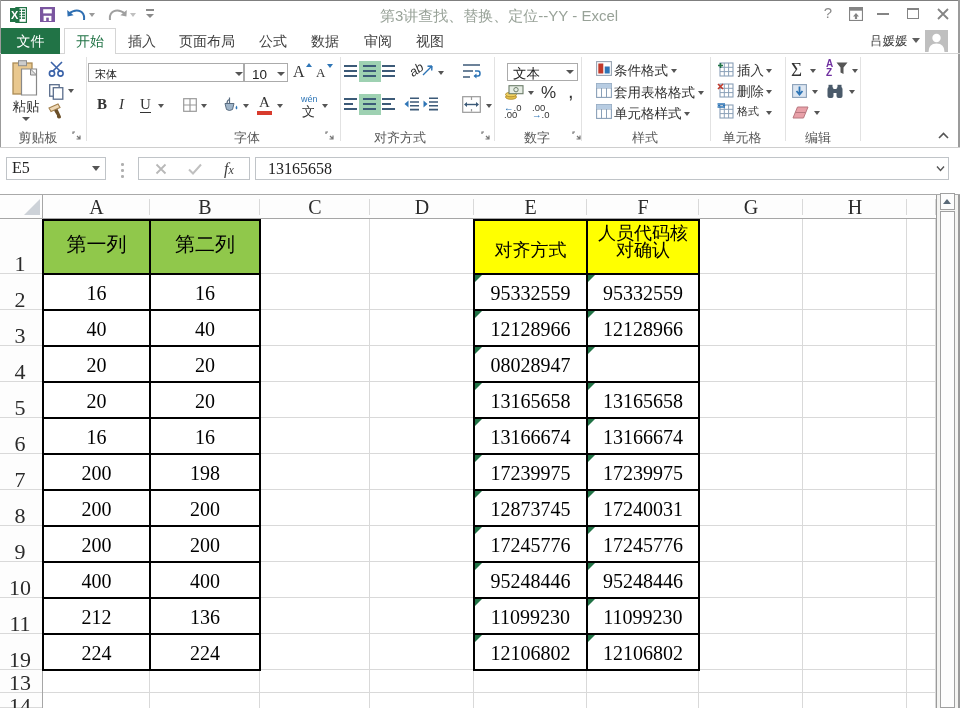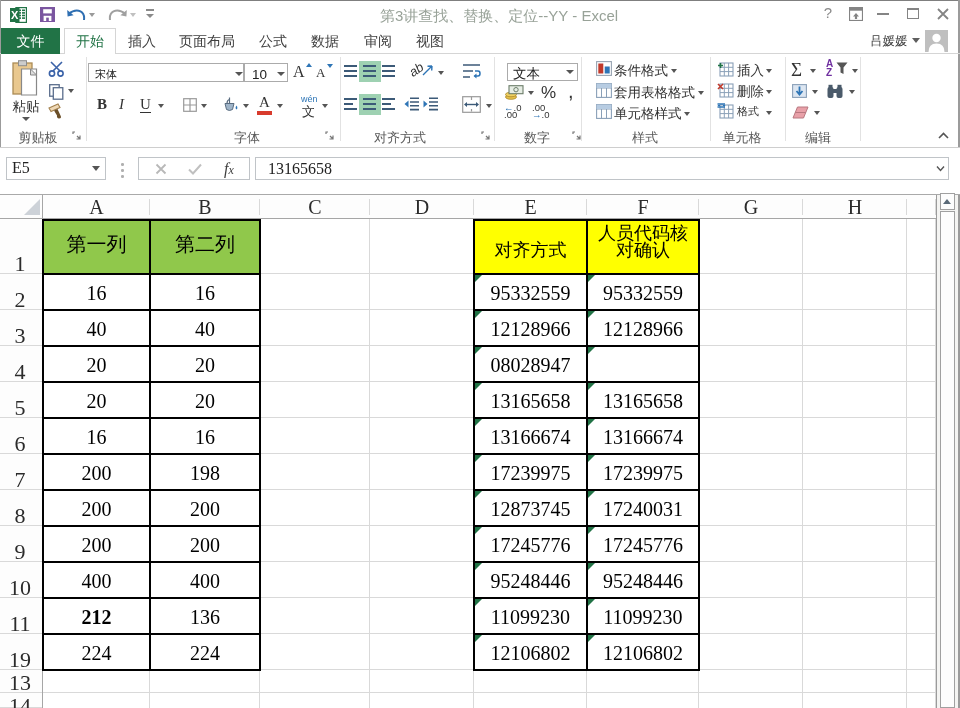--- a/index.html
+++ b/index.html
@@ -412,21 +412,21 @@
 <div class="ab" style="left:474px;top:490px;width:113px;height:36px;background:#fff;font-family:'Liberation Serif',serif;font-size:20px;font-weight:300;color:#000;text-align:center;line-height:38px">12873745</div>
 <div class="ab" style="left:587px;top:490px;width:112px;height:36px;background:#fff;font-family:'Liberation Serif',serif;font-size:20px;font-weight:300;color:#000;text-align:center;line-height:38px">17240031</div>
 <div class="ab" style="left:43px;top:526px;width:107px;height:36px;background:#fff;font-family:'Liberation Serif',serif;font-size:20px;font-weight:300;color:#000;text-align:center;line-height:38px">200</div>
 <div class="ab" style="left:150px;top:526px;width:110px;height:36px;background:#fff;font-family:'Liberation Serif',serif;font-size:20px;font-weight:300;color:#000;text-align:center;line-height:38px">200</div>
 <div class="ab" style="left:474px;top:526px;width:113px;height:36px;background:#fff;font-family:'Liberation Serif',serif;font-size:20px;font-weight:300;color:#000;text-align:center;line-height:38px">17245776</div>
 <div class="ab" style="left:587px;top:526px;width:112px;height:36px;background:#fff;font-family:'Liberation Serif',serif;font-size:20px;font-weight:300;color:#000;text-align:center;line-height:38px">17245776</div>
 <div class="ab" style="left:43px;top:562px;width:107px;height:36px;background:#fff;font-family:'Liberation Serif',serif;font-size:20px;font-weight:300;color:#000;text-align:center;line-height:38px">400</div>
 <div class="ab" style="left:150px;top:562px;width:110px;height:36px;background:#fff;font-family:'Liberation Serif',serif;font-size:20px;font-weight:300;color:#000;text-align:center;line-height:38px">400</div>
 <div class="ab" style="left:474px;top:562px;width:113px;height:36px;background:#fff;font-family:'Liberation Serif',serif;font-size:20px;font-weight:300;color:#000;text-align:center;line-height:38px">95248446</div>
 <div class="ab" style="left:587px;top:562px;width:112px;height:36px;background:#fff;font-family:'Liberation Serif',serif;font-size:20px;font-weight:300;color:#000;text-align:center;line-height:38px">95248446</div>
-<div class="ab" style="left:43px;top:598px;width:107px;height:36px;background:#fff;font-family:'Liberation Serif',serif;font-size:20px;font-weight:700;color:#000;text-align:center;line-height:38px">212</div>
+<div class="ab" style="left:43px;top:598px;width:107px;height:36px;background:#fff;font-family:'Liberation Serif',serif;font-size:20px;font-weight:400;color:#000;text-align:center;line-height:38px">212</div>
 <div class="ab" style="left:150px;top:598px;width:110px;height:24px;background:#fff;font-family:'Liberation Serif',serif;font-size:20px;font-weight:300;color:#000;text-align:center;line-height:38px">136</div>
 <div class="ab" style="left:474px;top:598px;width:113px;height:36px;background:#fff;font-family:'Liberation Serif',serif;font-size:20px;font-weight:300;color:#000;text-align:center;line-height:38px">11099230</div>
 <div class="ab" style="left:587px;top:598px;width:112px;height:36px;background:#fff;font-family:'Liberation Serif',serif;font-size:20px;font-weight:300;color:#000;text-align:center;line-height:38px">11099230</div>
 <div class="ab" style="left:43px;top:634px;width:107px;height:36px;background:#fff;font-family:'Liberation Serif',serif;font-size:20px;font-weight:300;color:#000;text-align:center;line-height:38px">224</div>
 <div class="ab" style="left:150px;top:634px;width:110px;height:36px;background:#fff;font-family:'Liberation Serif',serif;font-size:20px;font-weight:300;color:#000;text-align:center;line-height:38px">224</div>
 <div class="ab" style="left:474px;top:634px;width:113px;height:36px;background:#fff;font-family:'Liberation Serif',serif;font-size:20px;font-weight:300;color:#000;text-align:center;line-height:38px">12106802</div>
 <div class="ab" style="left:587px;top:634px;width:112px;height:36px;background:#fff;font-family:'Liberation Serif',serif;font-size:20px;font-weight:300;color:#000;text-align:center;line-height:38px">12106802</div>
 <div class="tri" style="left:475px;top:275px;border-right:7px solid transparent;border-top:7px solid #217346"></div>
 <div class="tri" style="left:588px;top:275px;border-right:7px solid transparent;border-top:7px solid #217346"></div>
 <div class="tri" style="left:475px;top:311px;border-right:7px solid transparent;border-top:7px solid #217346"></div>

